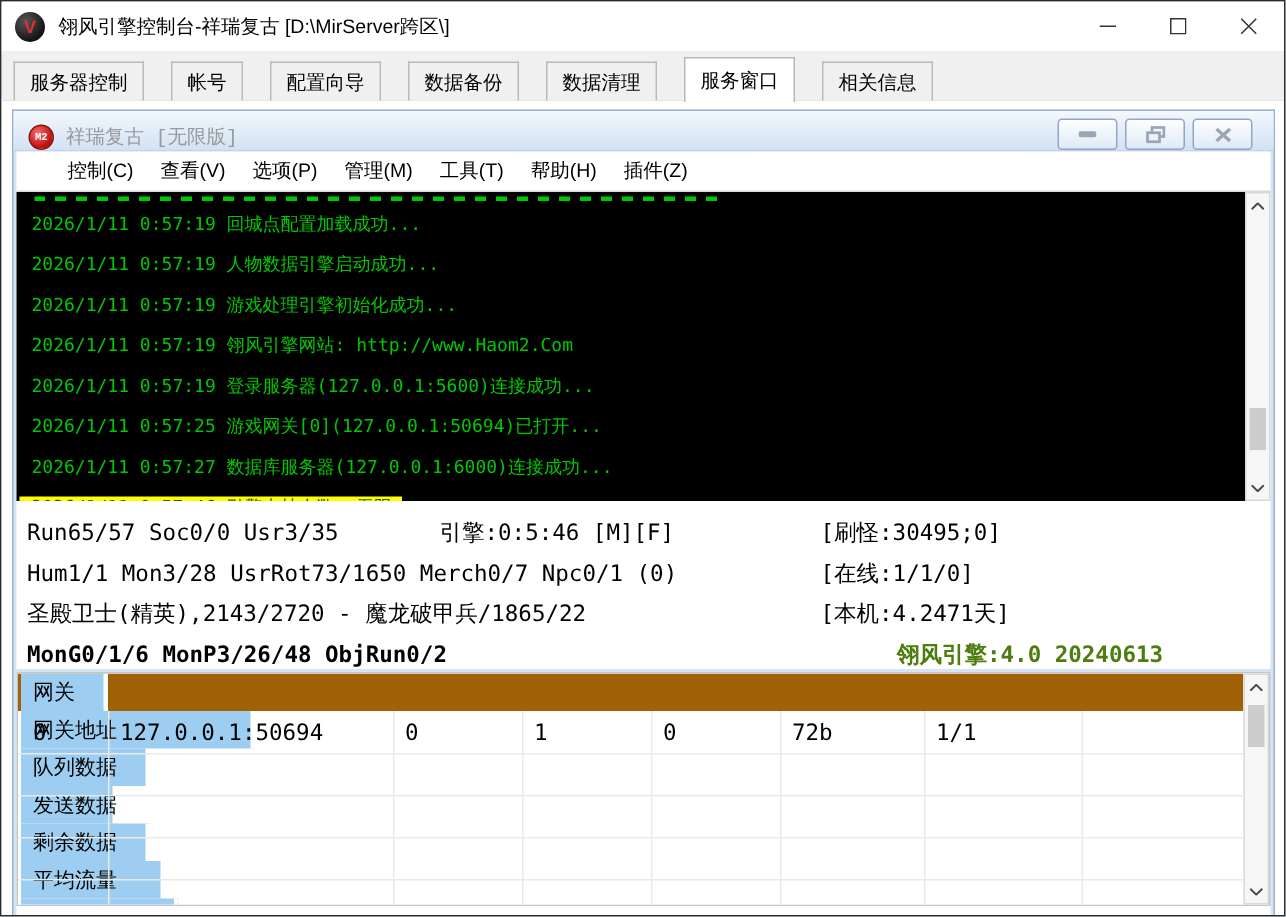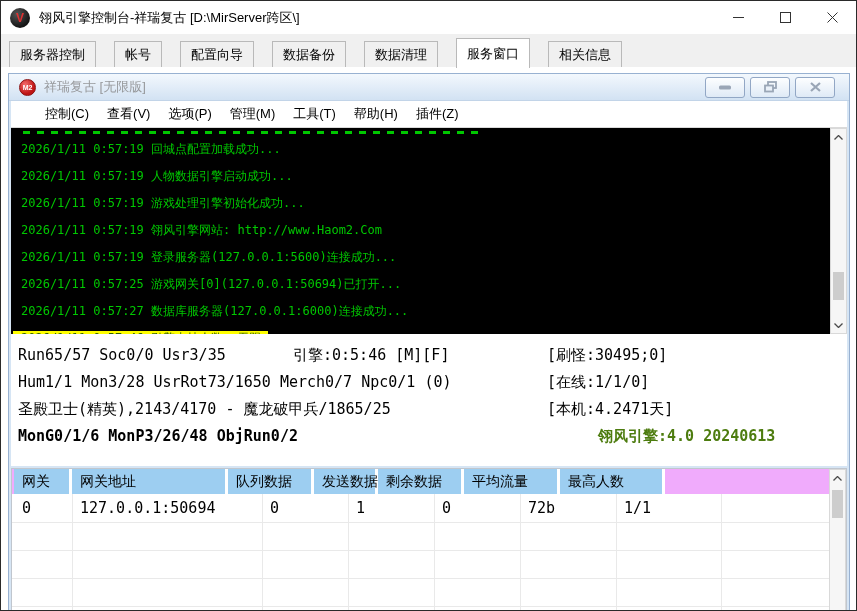--- a/index.html
+++ b/index.html
@@ -17,22 +17,22 @@
   .tabbar{position:absolute;top:33px;left:0;right:0;height:33px;background:#f0f0f0;
           display:flex;align-items:flex-end;padding-left:8px;box-sizing:border-box;z-index:3;}
   .tab{height:25px;line-height:25px;padding:0 10px;font-size:13px;background:#f0f0f0;
        border:1px solid #b9b9b9;border-bottom:none;margin-right:18px;white-space:nowrap;}
   .tab.active{height:29px;line-height:29px;background:#fff;margin-bottom:-1px;position:relative;z-index:4;}
   
   .page{position:absolute;top:65px;left:0;right:0;bottom:0;background:#fff;border-top:1px solid #b5b5b5;}
   
   .mdi{position:absolute;top:6px;left:7px;right:6px;bottom:0;background:#d6e5f4;
        border:1px solid #98b1d1;border-bottom:none;padding:0 2px;box-sizing:border-box;}
-  .mdi-title{height:26px;margin:0 -2px;display:flex;align-items:center;
-             background:linear-gradient(#f3f8fd,#d2e2f3);border-bottom:1px solid #c2d4e8;}
+  .mdi-title{height:26px;margin:0 -2px;display:flex;align-items:flex-end;
+             background:linear-gradient(#f3f8fd,#d2e2f3);border-bottom:1px solid #c2d4e8;font-family:Liberation Mono, monospace;}
   .m2-icon{width:15px;height:15px;border-radius:50%;margin-left:10px;flex:none;border:1px solid #8b1010;
            background:radial-gradient(circle at 35% 30%,#f46c6c,#bf1414 65%);
            color:#fff;font-size:7px;font-weight:bold;display:flex;align-items:center;justify-content:center;}
   .mdi-title-text{margin-left:8px;font-size:13px;color:#97999c;white-space:nowrap;}
   .mdi-btns{margin-left:auto;display:flex;margin-right:14px;}
   .mdi-btn{width:38px;height:19px;margin-left:5px;border:1px solid #92a7c5;border-radius:3px;
            background:linear-gradient(#fdfeff,#dfeaf6);display:flex;align-items:center;justify-content:center;}
   
   .menubar{height:26px;display:flex;align-items:center;background:#fff;font-size:13px;
            border-bottom:1px solid #dadada;padding-left:25px;}
@@ -46,32 +46,32 @@
   .console-line{height:27px;}
   .hl{background:#ffff00;color:#2f5e00;padding:0 6px 0 8px;margin-left:-8px;}
   
   .scrollbar{width:17px;flex:none;background:#f6f6f6;border:1px solid #d9d9d9;box-sizing:border-box;position:relative;}
   .sb-arrow{position:absolute;left:0;width:15px;height:16px;display:flex;align-items:center;justify-content:center;}
   .sb-up{top:0;} .sb-down{bottom:0;}
   .sb-thumb{position:absolute;left:2px;width:11px;background:#cdcdcd;}
   .console-thumb{top:143px;height:28px;}
   .table-thumb{top:20px;height:28px;}
   
-  .status{height:132px;position:relative;background:#fff;
+  .status{height:112px;position:relative;background:#fff;
           font-family:"DejaVu Sans Mono",monospace;font-size:15px;}
   .srow{position:absolute;left:0;right:0;height:27px;line-height:27px;white-space:nowrap;}
   .srow span{position:absolute;}
   .s-left{left:7px;} .s-mid{left:282px;} .s-right{left:536px;}
   .s-blue{left:587px;color:#4d7c0f;}
   .r0{top:8px;} .r1{top:35px;} .r2{top:62px;} .r3{top:89px;font-weight:bold;}
   
   .table-group{height:156px;margin-top:2px;display:flex;background:#fff;}
   .lv-box{flex:1;border:1px solid #c0c6ce;display:flex;box-sizing:border-box;}
   .lv-content{flex:1;position:relative;background:#fff;overflow:hidden;}
-  .lv-header{display:flex;height:25px;padding-left:2px;background:#f0abfc;}
+  .lv-header{display:flex;height:25px;padding-left:2px;background:#a16207;flex-direction:column;}
   .hcell{background:#9dcef1;height:25px;line-height:25px;font-size:14px;padding-left:8px;
          box-sizing:border-box;border-right:3px solid #fff;flex:none;white-space:nowrap;}
   .lv-body{position:absolute;top:25px;left:0;right:0;bottom:0;}
   .lv-row{position:absolute;top:0;left:2px;height:28px;display:flex;
           font-family:"DejaVu Sans Mono",monospace;font-size:15px;}
   .dcell{height:28px;line-height:28px;padding-left:8px;box-sizing:border-box;flex:none;white-space:nowrap;}
   .hline{position:absolute;left:0;right:0;height:1px;background:#e9e9e9;}
   .vline{position:absolute;top:0;bottom:0;width:1px;background:#e9e9e9;}
   .mdi-bottom{height:11px;background:#fff;}
 </style>
@@ -184,21 +184,21 @@
         <div class="srow r0">
           <span class="s-left">Run65/57 Soc0/0 Usr3/35</span>
           <span class="s-mid">引擎:0:5:46 [M][F]</span>
           <span class="s-right">[刷怪:30495;0]</span>
         </div>
         <div class="srow r1">
           <span class="s-left">Hum1/1 Mon3/28 UsrRot73/1650 Merch0/7 Npc0/1 (0)</span>
           <span class="s-right">[在线:1/1/0]</span>
         </div>
         <div class="srow r2">
-          <span class="s-left">圣殿卫士(精英),2143/4170 - 魔龙破甲兵/1865/25</span>
+          <span class="s-left">圣殿卫士(精英),2143/2720 - 魔龙破甲兵/1865/22</span>
           <span class="s-right">[本机:4.2471天]</span>
         </div>
         <div class="srow r3">
           <span class="s-left">MonG0/1/6 MonP3/26/48 ObjRun0/2</span>
           <span class="s-blue">翎风引擎:4.0 20240613</span>
         </div>
       </div>
 
       <div class="table-group">
         <div class="lv-box">

